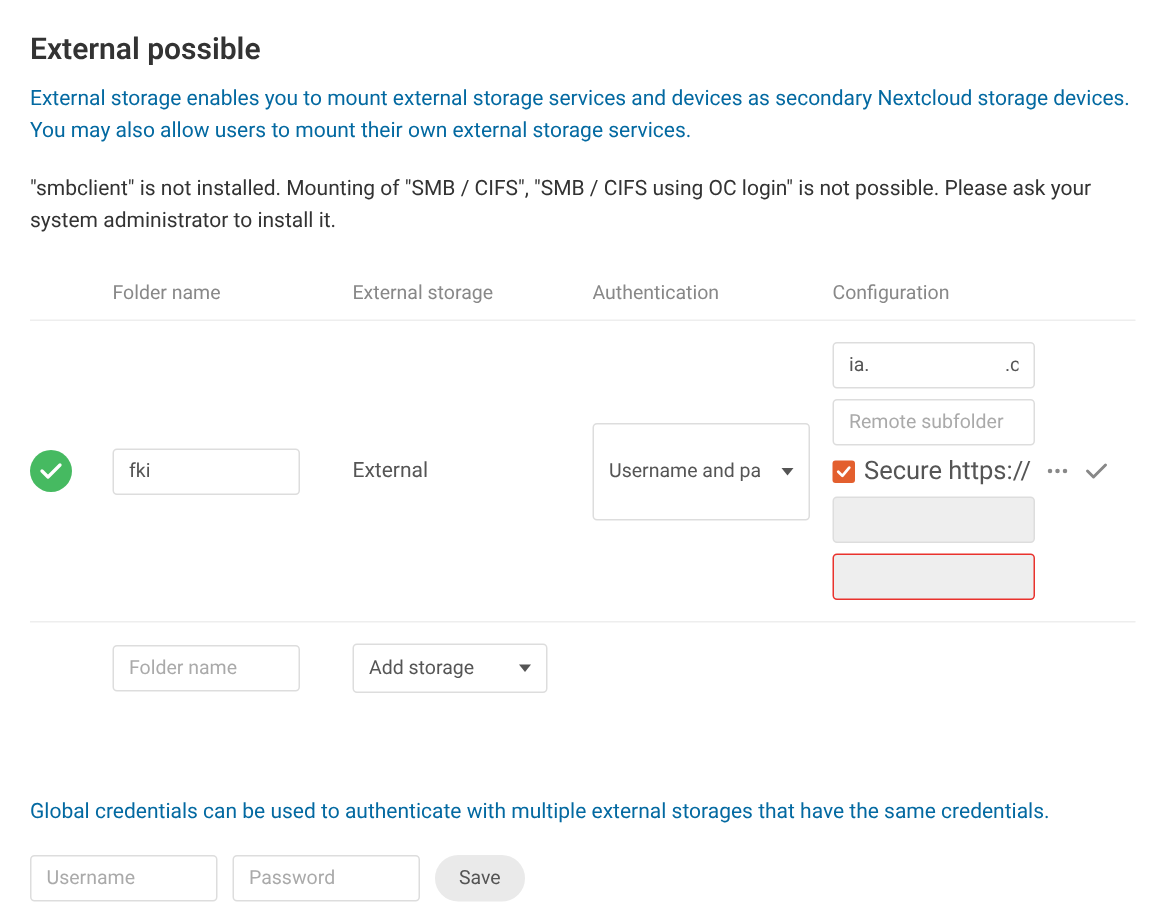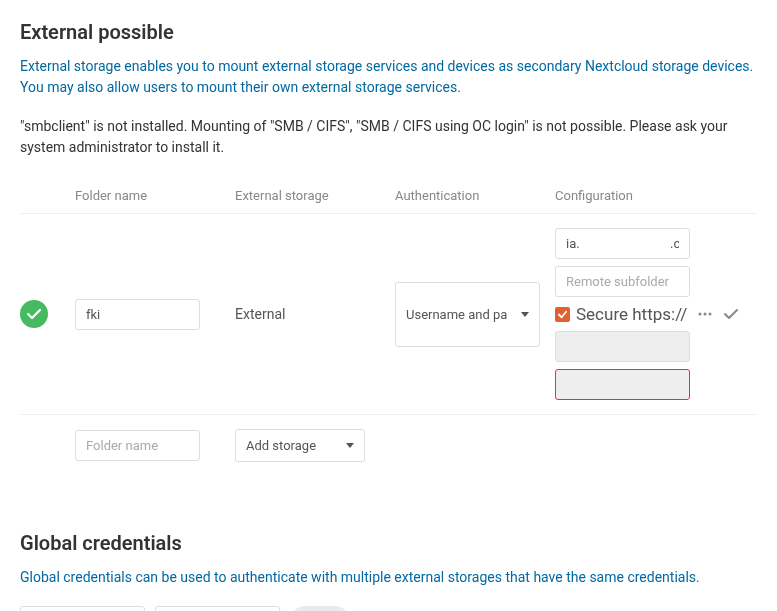--- a/index.html
+++ b/index.html
@@ -112,20 +112,19 @@
   </div>
   <div class="storage-col">
     <div class="auth-select">
       <span>Add storage</span>
       <span class="caret"></span>
     </div>
   </div>
 </div>
 
 <div class="global-section">
-  <h2>Global credentials</h2>
   <p class="desc">Global credentials can be used to authenticate with multiple external storages that have the same credentials.</p>
   <div class="global-inputs">
     <input type="text" placeholder="Username" style="">
     <input type="password" placeholder="Password" style="">
     <button class="save-btn">Save</button>
   </div>
 </div>
 
 </body></html>

